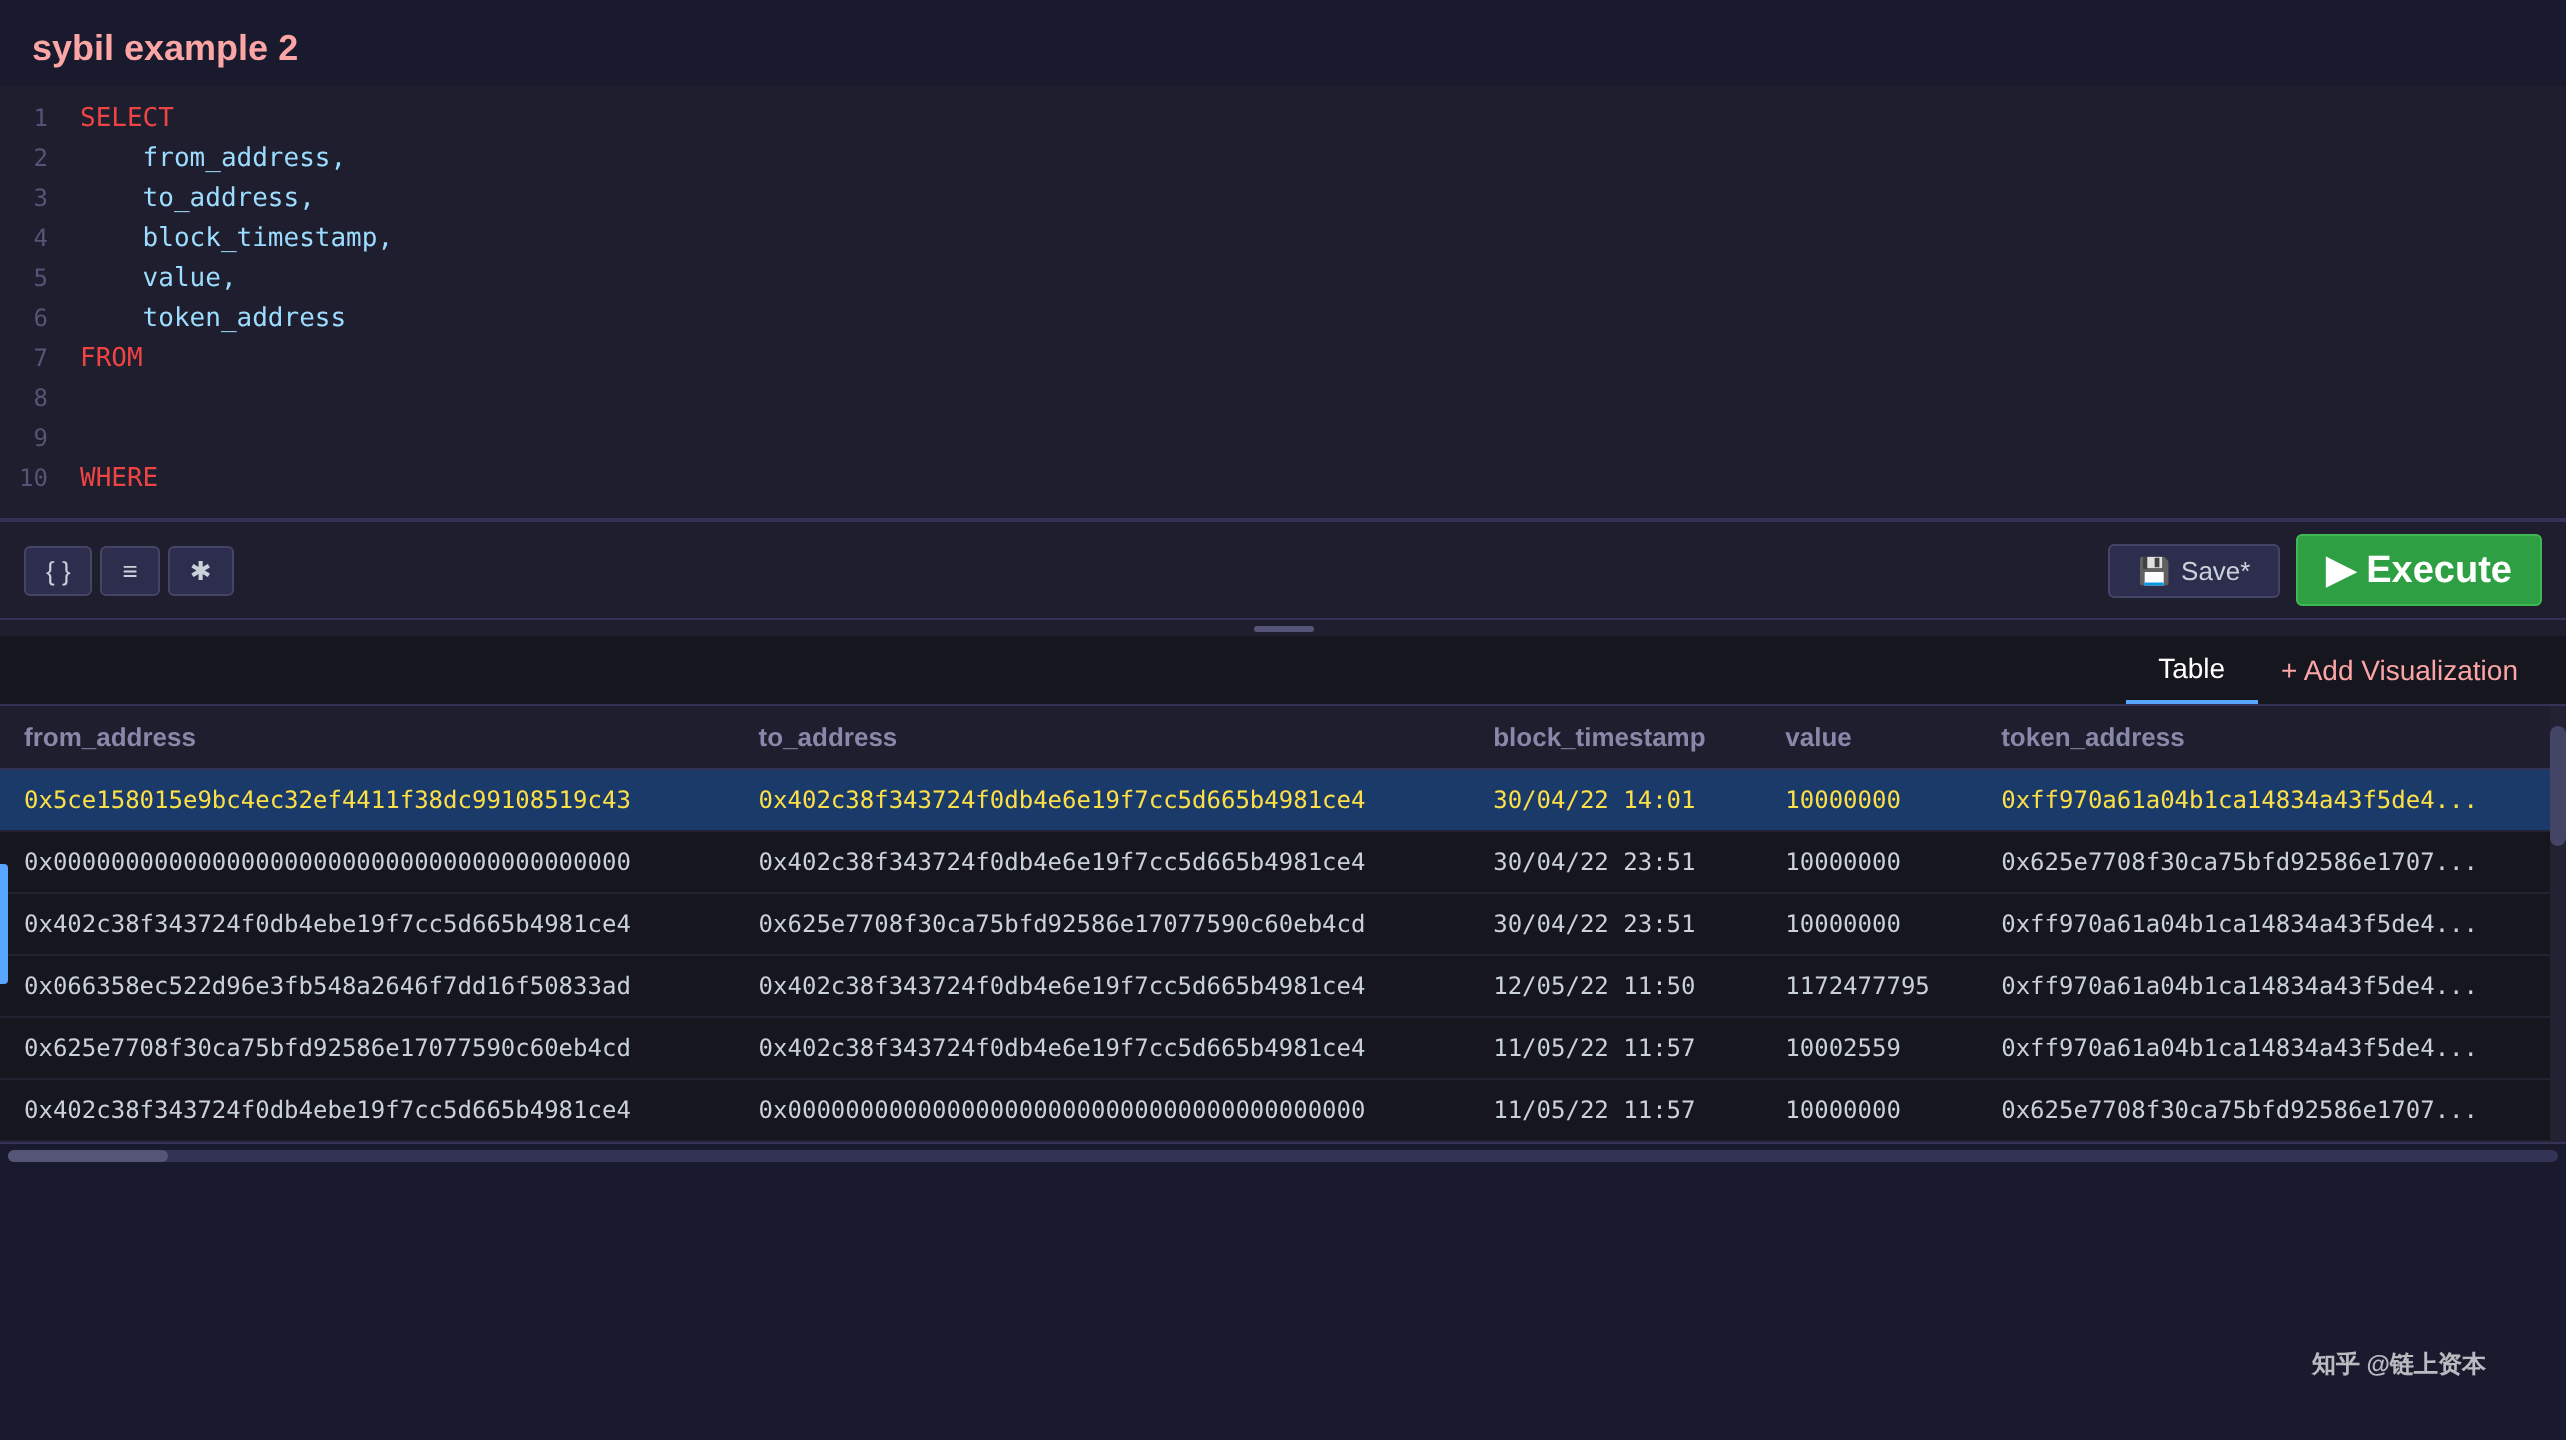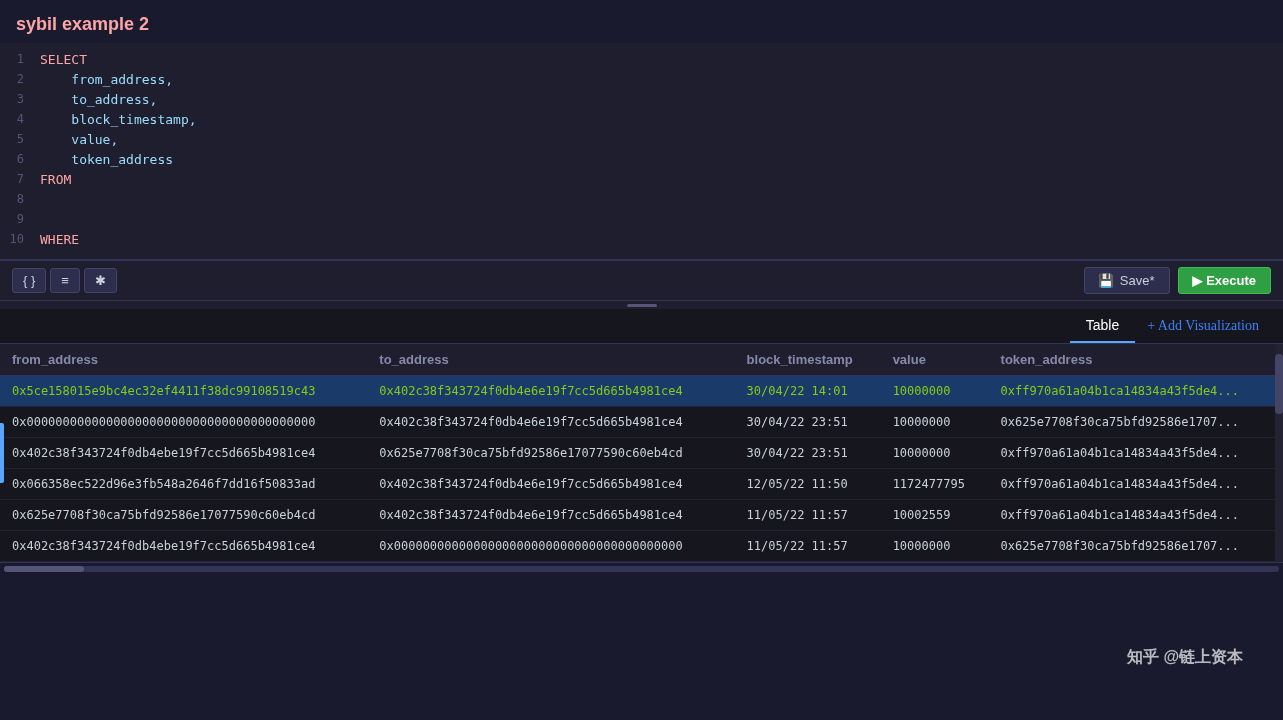--- a/index.html
+++ b/index.html
@@ -45,21 +45,21 @@
       user-select: none;
       flex-shrink: 0;
       font-size: 12px;
     }
 
     .code-text {
       color: #c9d1d9;
       white-space: pre;
     }
 
-    .kw { color: #fca5a5; text-align: right; }
+    .kw { color: #ef4444; text-align: right; }
     .field { color: #9cdcfe; }
     .str { color: #ce9178; }
 
     
     .toolbar {
       background: #1e1e2e;
       border-top: 1px solid #333355;
       border-bottom: 1px solid #333355;
       display: flex;
       align-items: center;
@@ -101,21 +101,21 @@
       gap: 5px;
     }
 
     .btn-execute {
       background: #2ea043;
       border: 1px solid #3fb950;
       color: #ffffff;
       padding: 5px 14px;
       cursor: pointer;
       border-radius: 3px;
-      font-size: 13px;
+      font-size: 19px;
       display: flex;
       align-items: center;
       gap: 5px;
       font-weight: bold;
     }
 
     
     .divider-handle {
       height: 8px;
       background: #1e1e2e;
@@ -156,25 +156,25 @@
       font-family: Arial, sans-serif;
       font-size: 14px;
     }
 
     .tab.active {
       color: #ffffff;
       border-bottom: 2px solid #58a6ff;
     }
 
     .tab-add {
-      color: #3b82f6;
+      color: #fca5a5;
       padding: 8px 12px;
       cursor: pointer;
       font-size: 14px;
-      font-family: Liberation Serif, serif;
+      font-family: Liberation Sans, sans-serif;
       display: flex;
       align-items: center;
       gap: 4px;
     }
 
     
     .table-wrapper {
       overflow-x: auto;
       overflow-y: auto;
       max-height: 380px;
@@ -211,21 +211,21 @@
       text-overflow: ellipsis;
       max-width: 380px;
     }
 
     .highlighted-row td {
       background: #1a2a4a;
     }
 
     .cell-highlighted {
       background: #1a3a6a !important;
-      color: #84cc16;
+      color: #fde047;
     }
 
     .scrollbar-track {
       position: absolute;
       right: 0;
       top: 0;
       bottom: 0;
       width: 8px;
       background: #222233;
     }
@@ -235,24 +235,24 @@
       height: 60px;
       background: #444466;
       border-radius: 4px;
       position: absolute;
       top: 10px;
     }
 
     
     .watermark {
       position: fixed;
-      bottom: 52px;
+      bottom: 29px;
       right: 40px;
       color: rgba(255,255,255,0.7);
-      font-size: 16px;
+      font-size: 12px;
       font-weight: bold;
       font-family: Arial, sans-serif;
       pointer-events: none;
     }
 
     
     .h-scrollbar {
       height: 12px;
       background: #1a1a2e;
       border-top: 1px solid #333355;

